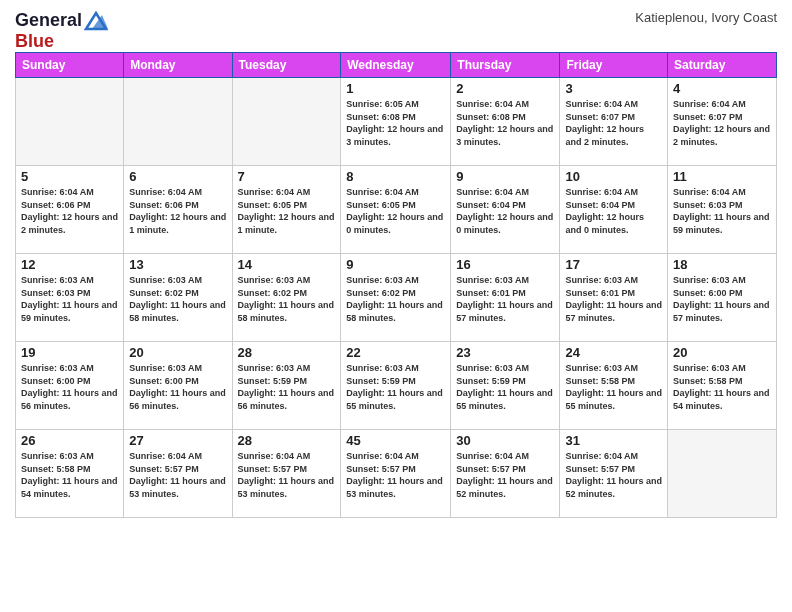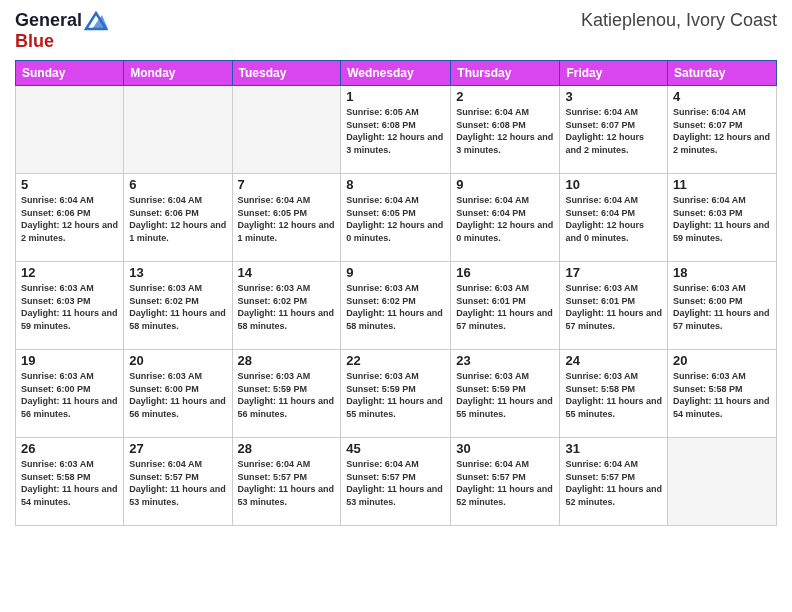--- a/index.html
+++ b/index.html
@@ -13,42 +13,41 @@
     .page {
       width: 792px;
       height: 612px;
       padding: 10px 15px;
       background: #fff;
     }
     .header {
       display: flex;
       justify-content: space-between;
       align-items: flex-start;
-      margin-bottom: 8px;
     }
     .logo {
       display: flex;
       align-items: center;
     }
     .logo-icon {
       width: 24px;
       height: 20px;
       margin-left: 2px;
     }
     .title-block {
       text-align: right;
     }
     .month-title {
       font-size: 32px;
       font-weight: bold;
       color: #222;
       line-height: 1.1;
     }
     .subtitle {
-      font-size: 18px;
+      font-size: 13px;
       color: #444;
     }
     .calendar {
       width: 100%;
       border-collapse: collapse;
       border: 1px solid #ccc;
     }
     .calendar th {
       background: #d946ef;
       color: #fff;

